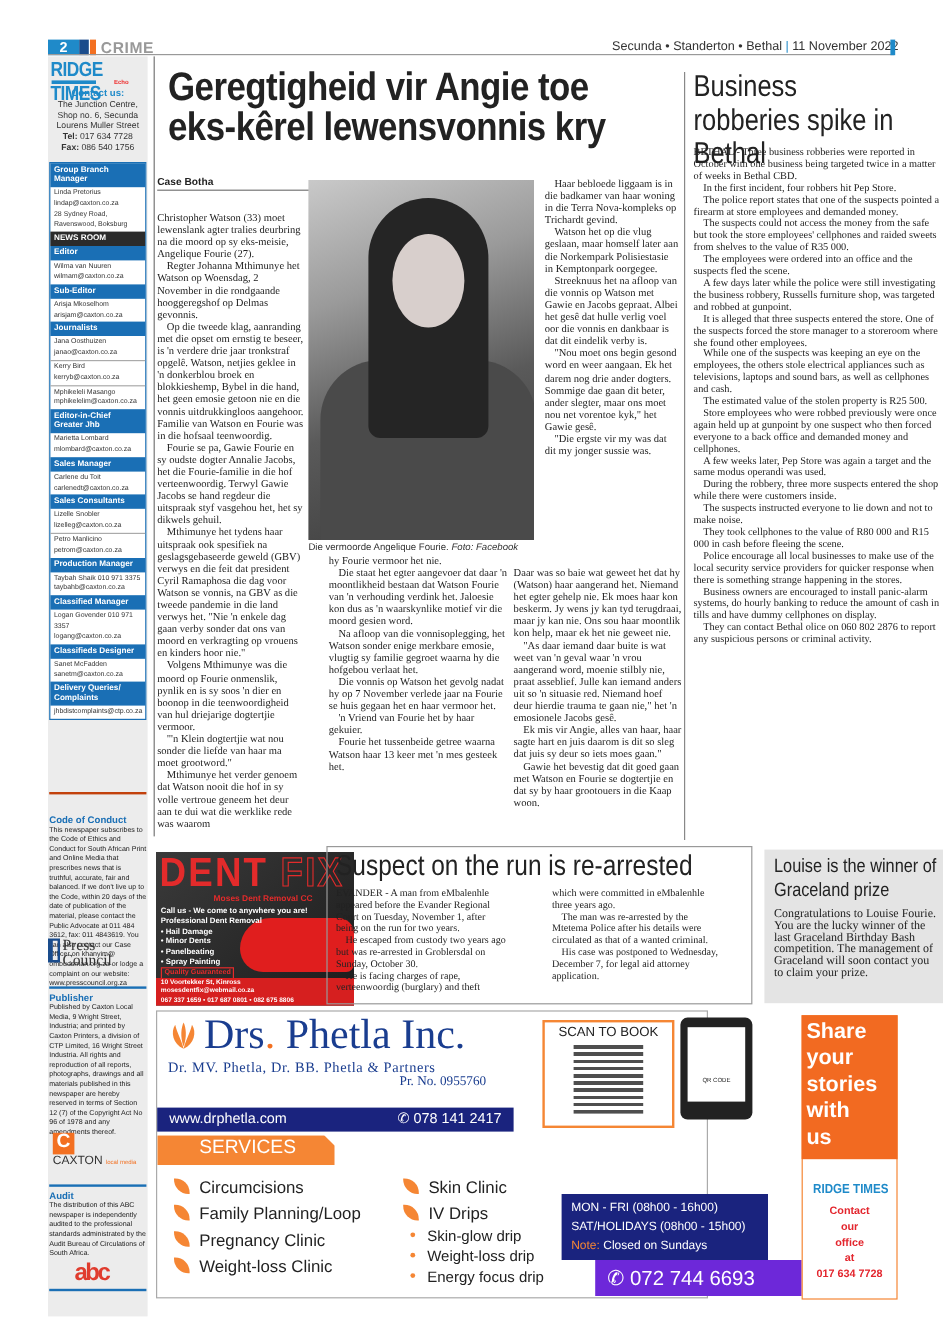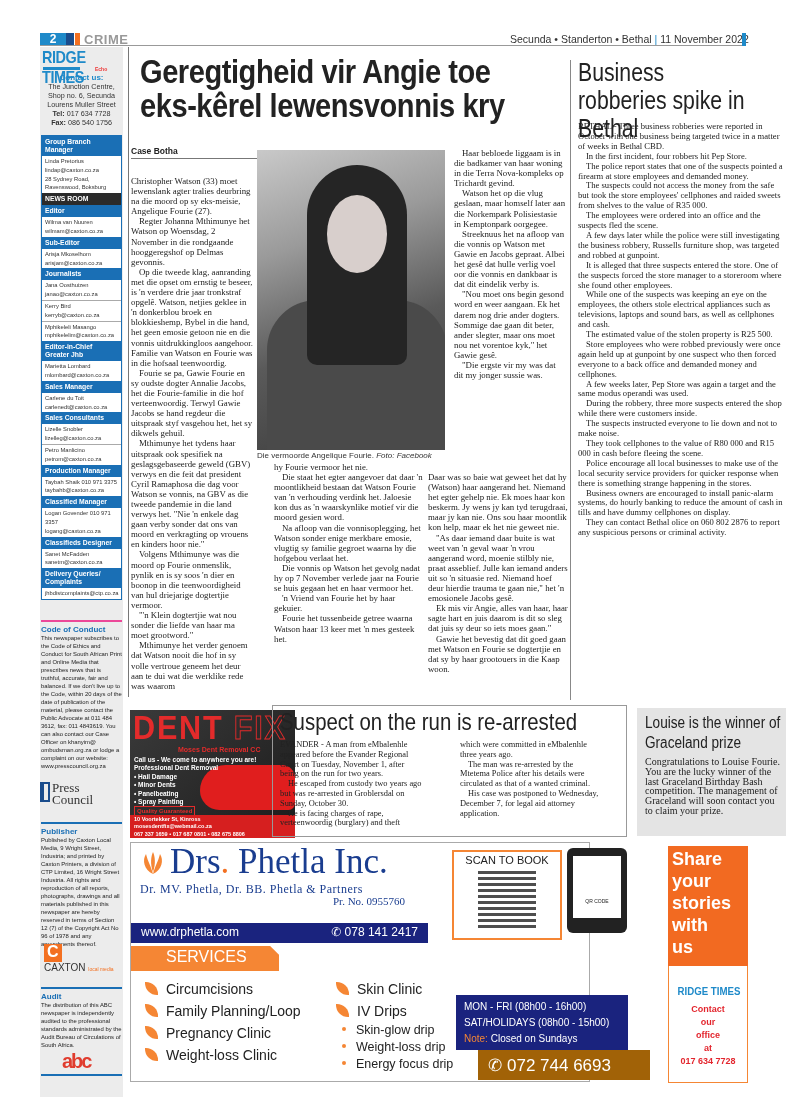--- a/index.html
+++ b/index.html
@@ -19,21 +19,21 @@
 .rt-logo{left:42px;top:48px;width:78px;font:bold 17px "Liberation Sans",sans-serif;color:#1f8ac9;letter-spacing:-0.5px;transform:scaleX(0.85);transform-origin:left}
 .rt-bar{left:43px;top:67px;width:37px;height:3px;background:#1f8ac9}
 .rt-echo{left:95px;top:66px;font:bold 5px "Liberation Sans",sans-serif;color:#e33}
 .contact{left:40px;top:73px;width:83px;text-align:center;font:7.2px "Liberation Sans",sans-serif;line-height:9px;color:#333}
 .contact .ch{color:#1f8ac9;font-weight:bold;font-size:8px}
 .staff{left:41px;top:135px;width:81px;border:1px solid #1a6fb5;background:#fff}
 .staff .h{background:#1a6fb5;color:#fff;font:bold 6.8px "Liberation Sans",sans-serif;padding:2px 3px;line-height:8px}
 .staff .h.dark{background:#2b2b2b}
 .staff .t{font:5.8px "Liberation Sans",sans-serif;padding:1px 3px;line-height:8.8px;color:#333}
 .staff .t+.t{border-top:1px solid #aaa}
-.code{left:41px;top:620px;width:81px;border-top:2px solid #ec4899;padding-top:3px;font:5.9px "Liberation Sans",sans-serif;line-height:8px;color:#222}
+.code{left:41px;top:660px;width:81px;border-top:2px solid #c2410c;padding-top:17px;font:5.9px "Liberation Sans",sans-serif;line-height:8px;color:#222}
 .code .ch{color:#1a6fb5;font:bold 8px "Liberation Sans",sans-serif}
 .press{left:52px;top:782px;font:13px "Liberation Serif",serif;line-height:12px;color:#333}
 .press .box{position:absolute;left:-12px;top:0;width:10px;height:20px;border:2px solid #1a4c8c;border-left-width:4px}
 .publisher{left:41px;top:822px;width:81px;border-top:2px solid #1a6fb5;padding-top:3px;font:5.9px "Liberation Sans",sans-serif;line-height:8px}
 .publisher .ch{color:#1a6fb5;font:bold 8px "Liberation Sans",sans-serif}
 .caxton-logo{left:44px;top:944px;width:18px;height:18px;background:#f37021}
 .caxton-logo:after{content:"C";position:absolute;left:3px;top:-1px;color:#fff;font:bold 16px "Liberation Sans",sans-serif}
 .caxton{left:44px;top:962px;font:10px "Liberation Sans",sans-serif;color:#333}
 .caxton .lm{color:#f37021;font-size:5px}
 .audit{left:41px;top:987px;width:81px;border-top:2px solid #1a6fb5;padding-top:3px;font:5.9px "Liberation Sans",sans-serif;line-height:8px}
@@ -80,23 +80,23 @@
 .ph-bar{left:131px;top:923px;width:297px;height:20px;background:#1a237e;color:#fff;font:12px "Liberation Sans",sans-serif;padding:2px 10px;display:flex;justify-content:space-between}
 .ph-serv{left:131px;top:946px;width:148px;height:25px;background:#f58634;color:#fff;font:16px "Liberation Sans",sans-serif;padding:2px 0 0 35px;clip-path:polygon(0 0,94% 0,100% 35%,100% 100%,0 100%)}
 .svc{font:14px "Liberation Sans",sans-serif;color:#222;line-height:22px}
 .svc .lf{display:inline-block;width:13px;height:13px;background:#f58634;border-radius:0 12px 0 12px;margin-right:8px;vertical-align:-1px}
 .svc .dot{display:inline-block;width:4px;height:4px;border-radius:50%;background:#f58634;margin:0 10px 0 6px;vertical-align:3px}
 .svc .sm{font-size:12.5px;line-height:17px}
 .scan{left:452px;top:850px;width:110px;height:90px;border:2px solid #f58634;font:11px "Liberation Sans",sans-serif;text-align:center;padding-top:2px}
 .qr{width:58px;height:58px;margin:4px auto 0;background:repeating-linear-gradient(0deg,#222 0 3px,#fff 3px 6px),#fff;opacity:.8;background-blend-mode:multiply}
 .phone{left:567px;top:848px;width:60px;height:85px;background:#222;border-radius:6px}
 .phone .scr{position:absolute;left:6px;top:8px;width:48px;height:62px;background:#fff;font:5px "Liberation Sans",sans-serif;text-align:center;padding-top:42px}
-.hours{left:456px;top:995px;width:112px;height:55px;background:#1a237e;color:#fff;font:10px "Liberation Sans",sans-serif;line-height:16px;padding:4px 8px;width:172px}
+.hours{left:468px;top:995px;width:112px;height:55px;background:#1a237e;color:#fff;font:10px "Liberation Sans",sans-serif;line-height:16px;padding:4px 8px;width:172px}
 .hours .note{color:#f58634}
-.wa{left:478px;top:1050px;width:172px;height:30px;background:#a16207;color:#fff;font:17px "Liberation Sans",sans-serif;padding:5px 10px}
+.wa{left:496px;top:1050px;width:172px;height:30px;background:#6d28d9;color:#fff;font:17px "Liberation Sans",sans-serif;padding:5px 10px}
 
 .share{left:668px;top:846px;width:80px;height:237px;border:1px solid #f58634}
 .share-top{left:668px;top:846px;width:80px;height:120px;background:#f26a21;color:#fff;font:bold 18px "Liberation Sans",sans-serif;line-height:22px;padding:2px 4px}
 .share-rt{left:670px;top:985px;width:78px;text-align:center;font:bold 11px "Liberation Sans",sans-serif;color:#1f8ac9;transform:scaleX(0.88)}
 .share-c{left:668px;top:1003px;width:80px;text-align:center;font:bold 9px "Liberation Sans",sans-serif;color:#e3262e;line-height:13px}
 </style>
 </head>
 <body>
 
 <div class="abs pg-num">2</div>

